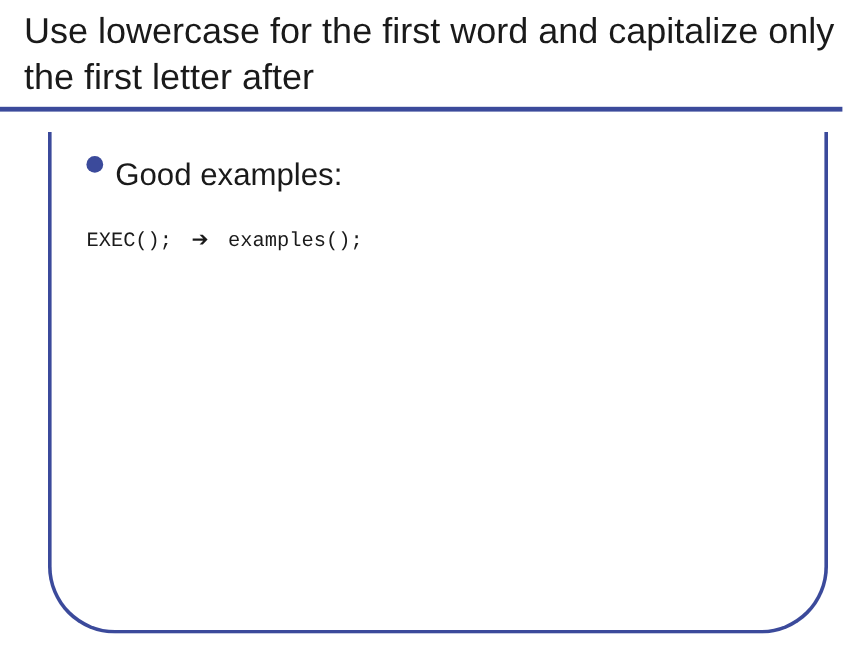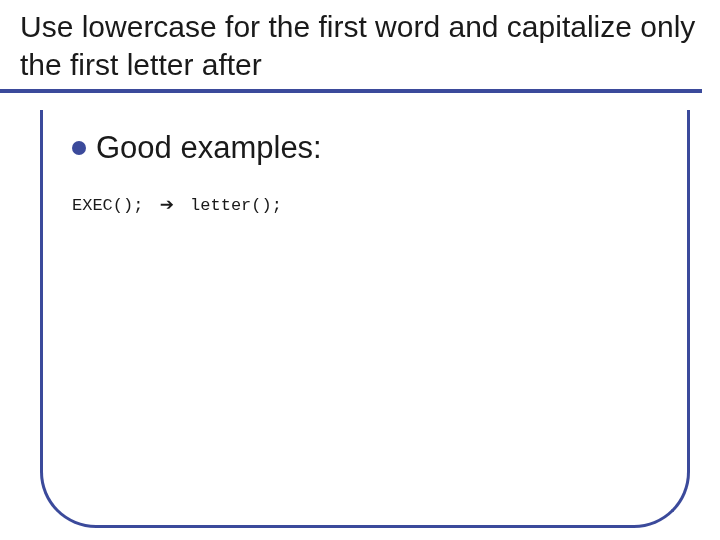--- a/index.html
+++ b/index.html
@@ -37,22 +37,21 @@
     border-bottom-right-radius: 56px;
   }
   .content {
     position: absolute;
     left: 72px;
     top: 130px;
     right: 50px;
   }
   .bullet-line {
     display: flex;
-    align-items: center;
-    font-size: 31px;
+    font-size: 26px;
     color: #1a1a1a;
     margin-bottom: 28px;
   }
   .bullet-dot {
     width: 14px;
     height: 14px;
     background: #3b4a9b;
     border-radius: 50%;
     margin-right: 10px;
     flex-shrink: 0;
@@ -82,16 +81,16 @@
 <div class="content">
   <div class="bullet-line">
     <span class="bullet-dot"></span>
     <span>Good examples:</span>
   </div>
 
 
   <div class="code-line">
     <span>EXEC();</span>
     <span class="arrow">➔</span>
-    <span>letter();</span>
+    <span>examples();</span>
   </div>
 
 </div>
 
 </body></html>

